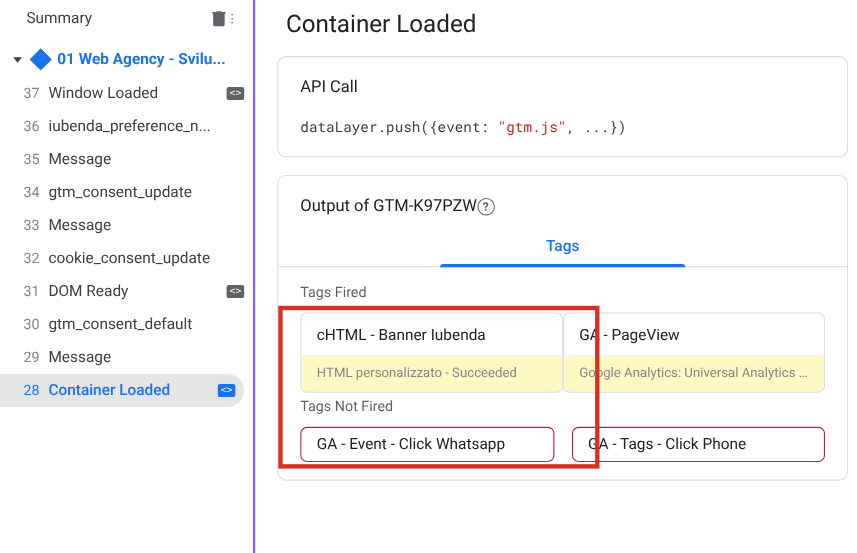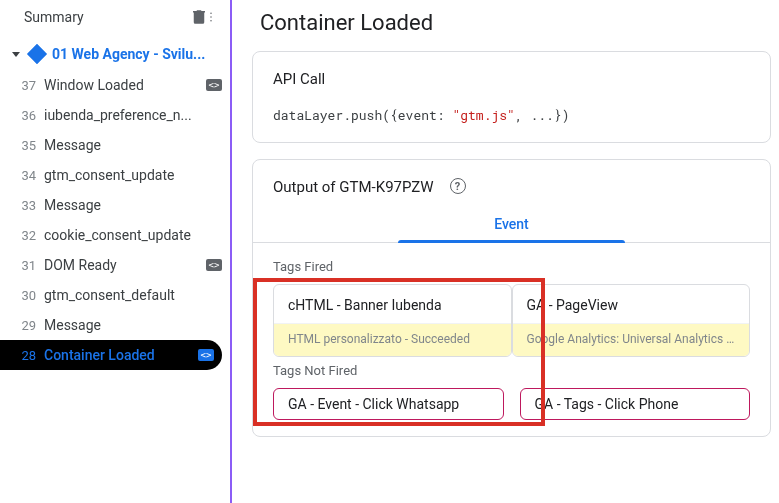--- a/index.html
+++ b/index.html
@@ -6,36 +6,36 @@
 body{font-family:'Google Sans',Roboto,Arial,sans-serif;font-size:14px;color:#3c4043;background:#fff;width:779px;height:503px;overflow:hidden;display:flex}
 .sidebar{width:232px;border-right:2px solid #8b5cf6;padding-top:0;overflow:hidden}
 .summary-row{display:flex;align-items:center;justify-content:space-between;padding:8px 16px 12px 24px;color:#5f6368}
 .summary-row .label{font-size:14px;color:#3c4043}
 .clear-ic{color:#5f6368;font-size:16px;display:flex;align-items:center;gap:0}
 .event-list{padding-left:0}
 .event-item{display:flex;align-items:center;padding:7px 8px 7px 16px;cursor:pointer;gap:8px;white-space:nowrap;overflow:hidden}
 .event-item .num{width:20px;text-align:right;color:#80868b;font-size:13px;flex-shrink:0}
 .event-item .name{flex:1;overflow:hidden;text-overflow:ellipsis;color:#3c4043;font-size:14px}
 .event-item .chip{background:#5f6368;color:#fff;font-size:9px;width:16px;height:12px;border-radius:2px;display:flex;align-items:center;justify-content:center;flex-shrink:0;font-family:monospace}
-.event-item.active{background:#000000;border-radius:0 16px 16px 0;margin-right:8px}
+.event-item.active{background:#e5e5e5;border-radius:0 16px 16px 0;margin-right:8px}
 .event-item.active .name{color:#1a73e8;font-weight:500}
 .event-item.active .chip{background:#1a73e8}
 .event-item.active .num{color:#1a73e8}
 .container-item{display:flex;align-items:center;padding:8px 8px 8px 8px;gap:8px;color:#1a73e8;font-weight:700}
 .container-item .caret{width:0;height:0;border-left:4px solid transparent;border-right:4px solid transparent;border-top:5px solid #3c4043;margin-left:4px}
 .diamond{width:14px;height:14px;background:#1a73e8;transform:rotate(45deg);border:2px solid #1a73e8;flex-shrink:0;margin-left:2px}
 .container-item .name{color:#1a73e8;overflow:hidden;text-overflow:ellipsis;white-space:nowrap}
 .main{flex:1;padding:10px 8px 0 20px;overflow:hidden}
 .main h1{font-size:22px;font-weight:400;color:#202124;margin-bottom:16px;padding-left:8px}
 .card{border:1px solid #dadce0;border-radius:8px;margin-bottom:16px;background:#fff}
 .card-pad{padding:18px 20px}
 .api-title{font-size:15px;color:#202124;margin-bottom:18px}
 .code{font-family:'Roboto Mono',monospace;font-size:13px;color:#3c4043}
 .code .str{color:#c5221f}
-.output-head{display:flex;align-items:flex-start;gap:16px;padding:18px 20px 10px}
+.output-head{display:flex;align-items:flex-end;gap:0;padding:18px 20px 10px}
 .output-head .t{font-size:15px;color:#202124}
 .help-ic{width:16px;height:16px;border:1.5px solid #5f6368;border-radius:50%;font-size:11px;display:flex;align-items:center;justify-content:center;color:#5f6368;font-weight:bold}
 .tabs{display:flex;justify-content:center;border-bottom:1px solid #dadce0;position:relative}
 .tab{padding:10px 16px;color:#1a73e8;font-size:14px;font-weight:500;position:relative}
 .tab::after{content:'';position:absolute;bottom:-1px;left:-80px;right:-80px;height:3px;background:#1a73e8;border-radius:3px 3px 0 0}
 .tags-section{padding:16px 20px 6px;position:relative}
 .section-label{font-size:13px;color:#5f6368;margin-bottom:10px}
 .tag-row{display:flex;gap:0}
 .tag-card{border:1px solid #dadce0;border-radius:6px;flex:1;overflow:hidden}
 .tag-card .tt{padding:12px 14px 10px;font-size:14px;color:#202124;white-space:nowrap;overflow:hidden;text-overflow:ellipsis}
@@ -123,21 +123,21 @@
       <div class="code"><span>dataLayer.push({event: </span><span class="str">"gtm.js"</span><span>, ...})</span></div>
     </div>
   </div>
 
   <div class="card" style="position:relative">
     <div class="output-head">
       <span class="t">Output of GTM-K97PZW</span>
       <span class="help-ic">?</span>
     </div>
     <div class="tabs">
-      <div class="tab">Event</div>
+      <div class="tab">Tags</div>
     </div>
     <div class="tags-section">
       <div class="section-label">Tags Fired</div>
       <div class="tag-row">
         <div class="tag-card">
           <div class="tt">cHTML - Banner Iubenda</div>
           <div class="sub">HTML personalizzato - Succeeded</div>
         </div>
         <div class="tag-card">
           <div class="tt">GA - PageView</div>

